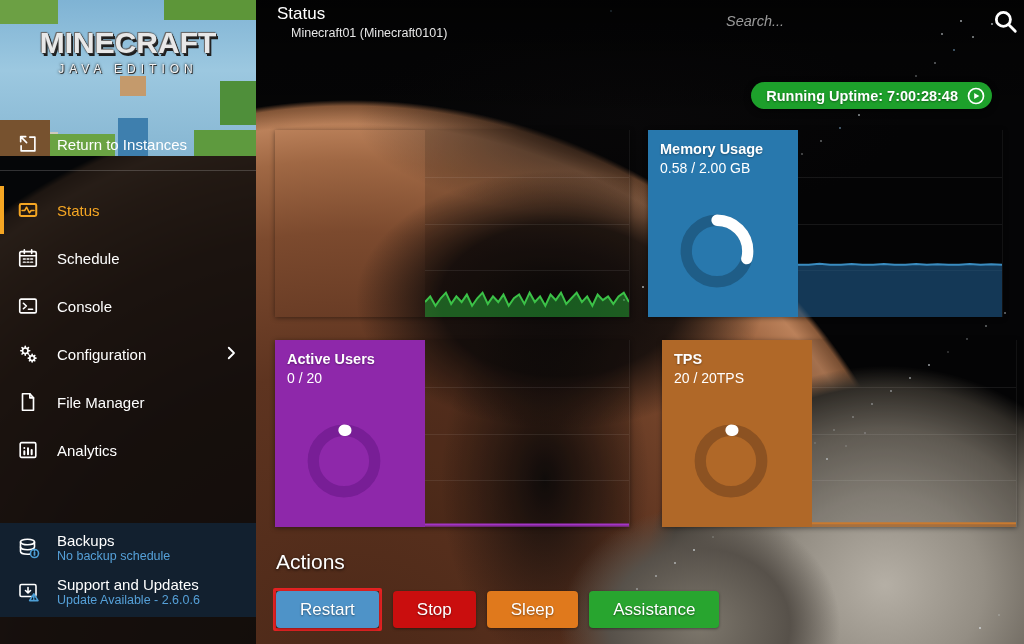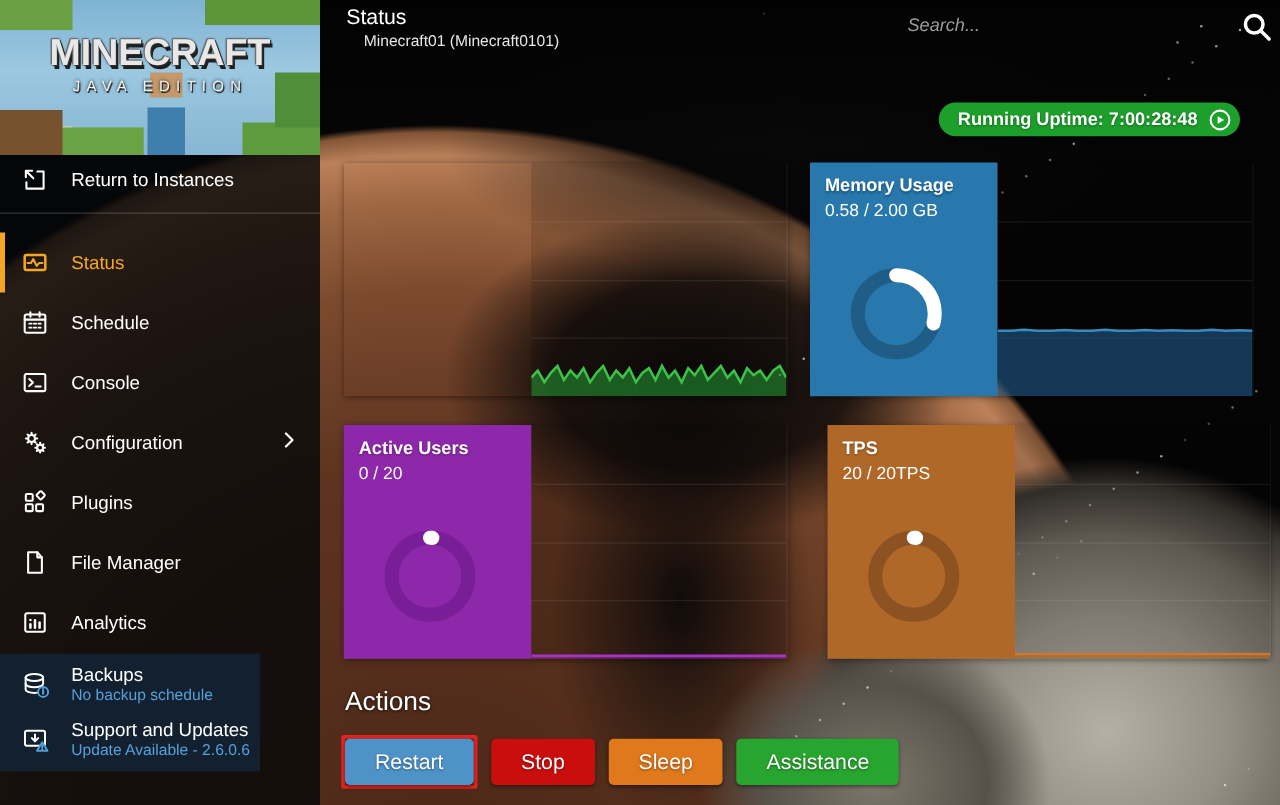--- a/index.html
+++ b/index.html
@@ -17,21 +17,21 @@
       radial-gradient(ellipse 300px 190px at 560px 300px, rgba(8,7,8,.96) 0%, rgba(8,7,8,.82) 40%, rgba(8,7,8,0) 68%),
       radial-gradient(ellipse 420px 150px at 630px 120px, rgba(9,8,9,.92) 0%, rgba(9,8,9,0) 65%),
       radial-gradient(ellipse 160px 280px at 545px 480px, rgba(12,10,10,.92) 0%, rgba(12,10,10,0) 65%),
       radial-gradient(circle 600px at 350px 700px, #4a2717 0%, #5e3420 55%, #7c4a2e 78%, #a06844 90%, #bb815a 96%, #8a5a3a 99%, rgba(0,0,0,0) 100%);
   }
   .star { position:absolute; width:2px; height:2px; border-radius:50%; background:#dfe6ea; }
 
   
   .sidebar { position:absolute; left:0; top:0; width:256px; height:644px;
              background:rgba(6,7,9,.82); z-index:5; }
-  .banner { position:relative; width:256px; height:124px; overflow:hidden;
+  .banner { position:relative; width:256px; height:156px; overflow:hidden;
     background:
       linear-gradient(#6ca044,#6ca044) 0 0/58px 24px no-repeat,
       linear-gradient(#5d9639,#5d9639) 100% 0/92px 20px no-repeat,
       linear-gradient(#4f8f3a,#4f8f3a) 100% 72%/36px 44px no-repeat,
       linear-gradient(#77522f,#77522f) 0 100%/50px 36px no-repeat,
       linear-gradient(#6aa343,#6aa343) 24% 100%/70px 22px no-repeat,
       linear-gradient(#cfc9bd,#cfc9bd) 10% 97%/36px 20px no-repeat,
       linear-gradient(#3e7fae,#3e7fae) 52% 100%/30px 38px no-repeat,
       linear-gradient(#c49a6c,#c49a6c) 52% 56%/26px 20px no-repeat,
       linear-gradient(#5e9a3e,#5e9a3e) 100% 100%/62px 26px no-repeat,
@@ -51,21 +51,21 @@
   .nav-item svg { width:22px; height:22px; stroke:#fff; fill:none;
     stroke-width:1.8; stroke-linecap:round; stroke-linejoin:round; }
   .nav-item.active { color:var(--accent); }
   .nav-item.active svg { stroke:var(--accent); }
   .nav-item.active::before { content:""; position:absolute; left:0; top:0; bottom:0;
     width:4px; background:var(--accent); }
   .divider { height:1px; background:rgba(255,255,255,.18); margin:2px 0 15px 0; }
   .chev { margin-left:auto; margin-right:16px; }
   .chev svg { width:18px; height:18px; stroke-width:2.4; }
 
-  .bottom-panel { position:absolute; left:0; top:523px; width:208px; height:94px;
+  .bottom-panel { position:absolute; left:0; top:523px; width:256px; height:94px;
     background:#12202f; padding-top:3px; }
   .b-item { display:flex; align-items:center; height:44px; padding-left:17px; cursor:pointer; }
   .b-item .ic { width:24px; height:24px; flex:0 0 24px; margin-right:16px; }
   .b-item svg { width:24px; height:24px; stroke:#fff; fill:none;
     stroke-width:1.6; stroke-linecap:round; stroke-linejoin:round; }
   .b-text { line-height:1.15; }
   .b-title { font-size:15px; color:#fff; }
   .b-sub { font-size:12.5px; color:var(--subblue); }
 
   
@@ -232,31 +232,20 @@
             </svg>
         </span>
         <span>Configuration</span>
         <span class="chev">
           <svg viewBox="0 0 24 24">
               <path d="M9 5 l7 7 -7 7"></path>
             </svg>
         </span>
       </div>
 
-      <div class="nav-item">
-        <span class="ic">
-          <svg viewBox="0 0 24 24">
-              <rect x="4" y="4.5" width="6" height="6" rx="1"></rect>
-              <rect x="4" y="13.5" width="6" height="6" rx="1"></rect>
-              <rect x="13" y="13.5" width="6" height="6" rx="1"></rect>
-              <rect x="14.2" y="2.9" width="5.6" height="5.6" rx="1" transform="rotate(45 17 5.7)"></rect>
-            </svg>
-        </span>
-        <span>Plugins</span>
-      </div>
 
       <div class="nav-item">
         <span class="ic">
           <svg viewBox="0 0 24 24">
               <path d="M6 3 h8 l4 4.5 V21 H6 Z"></path>
               <path d="M14 3 v4.5 h4"></path>
             </svg>
         </span>
         <span>File Manager</span>
       </div>

